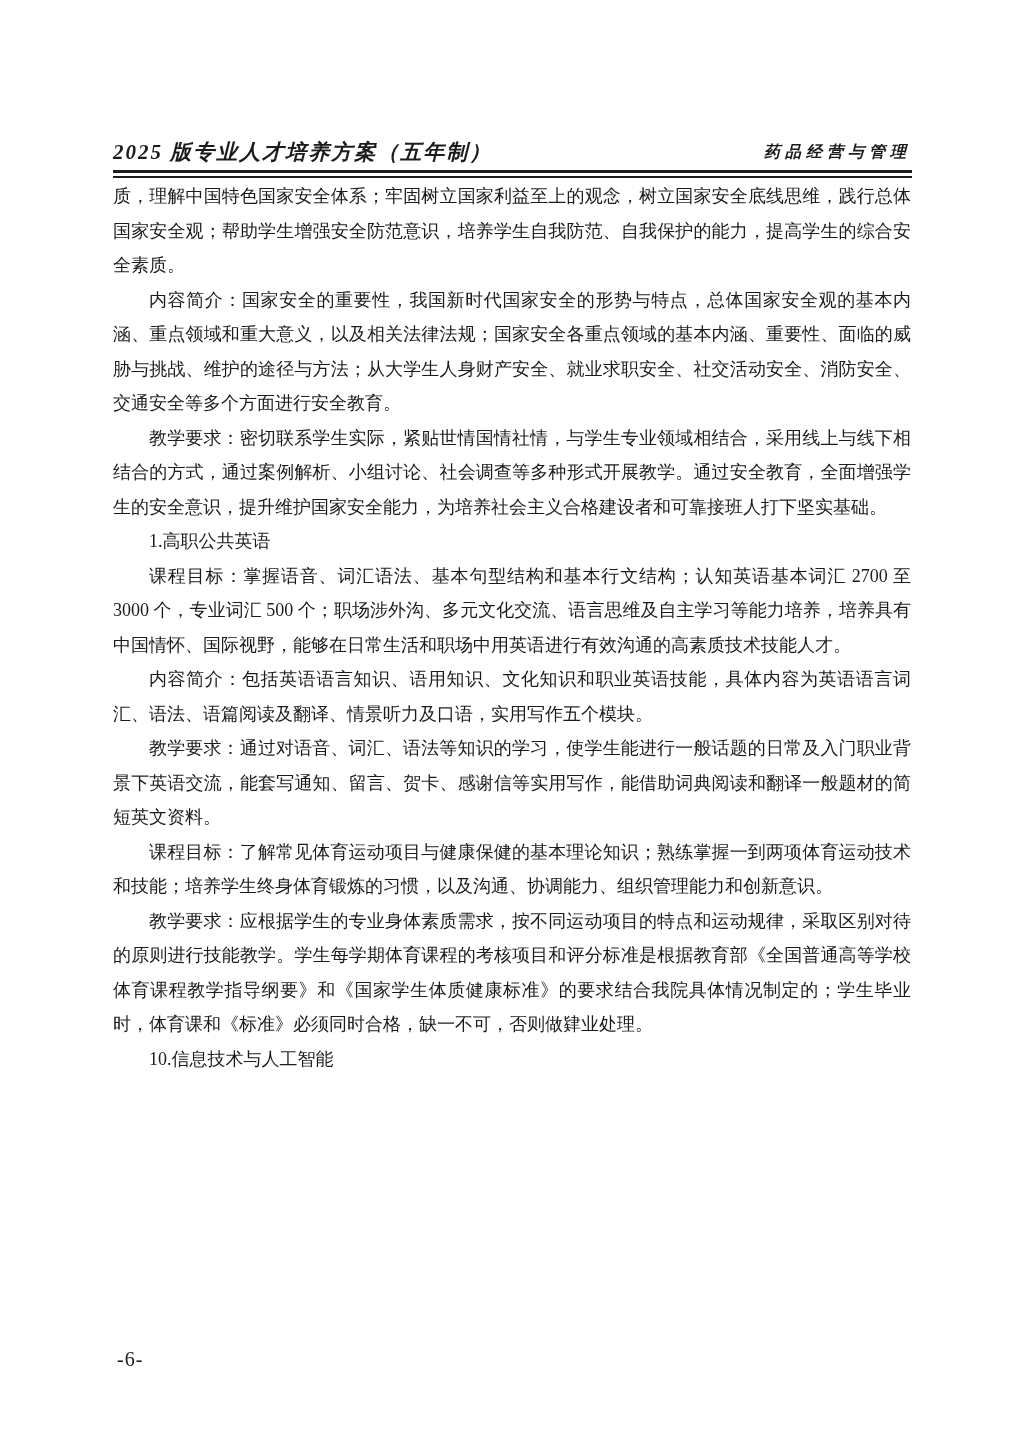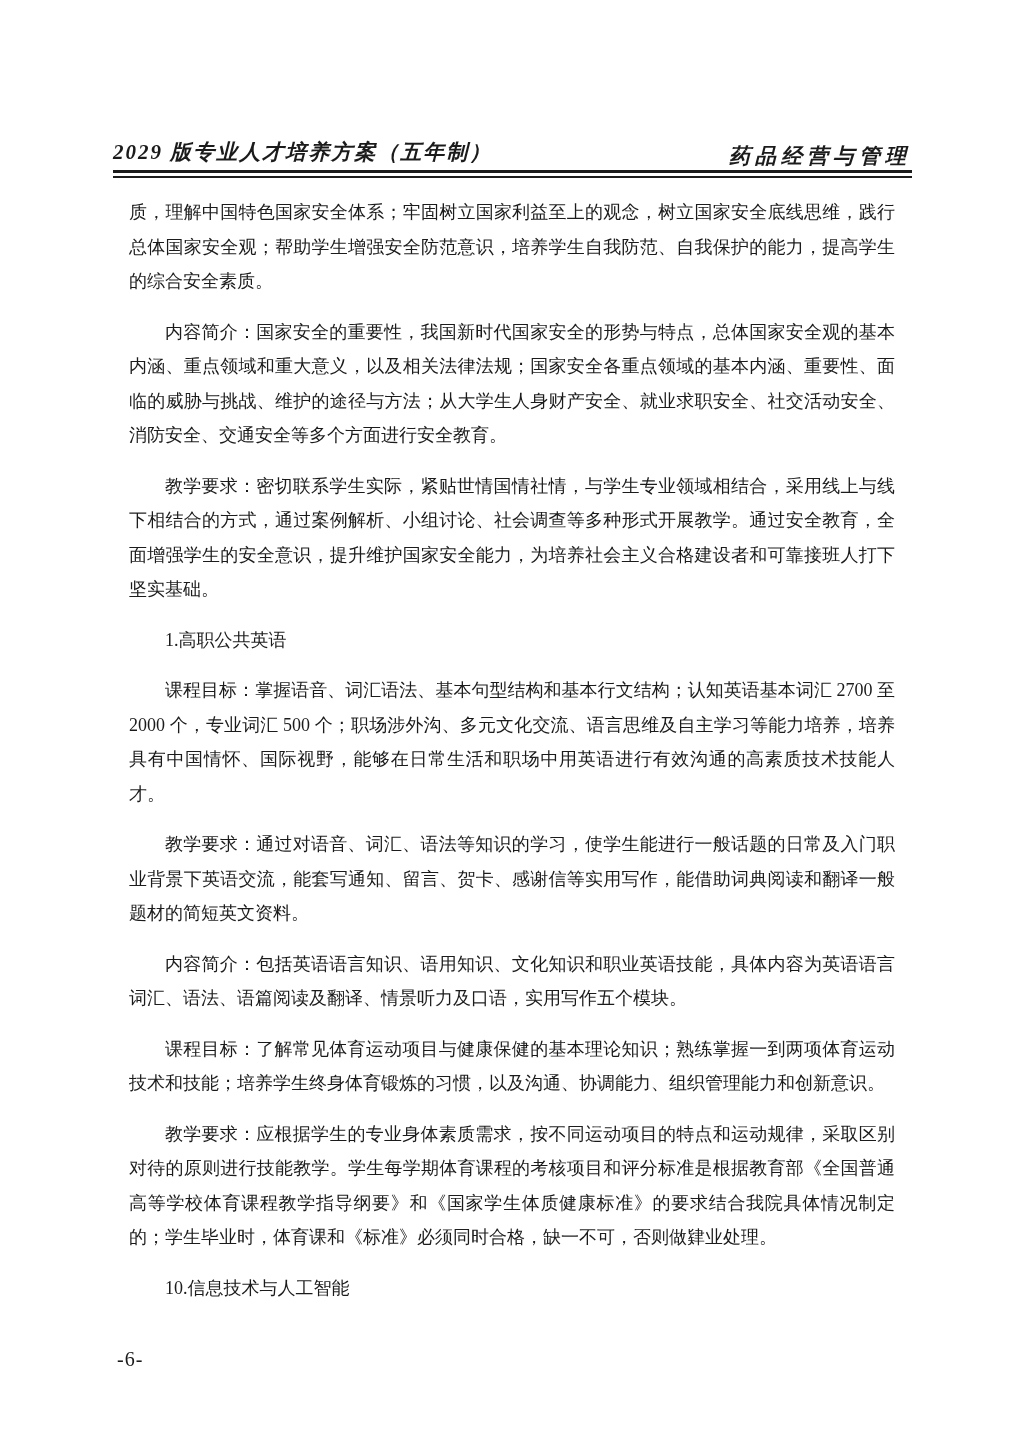--- a/index.html
+++ b/index.html
@@ -19,21 +19,21 @@
     font-size: 21px;
     font-weight: bold;
     font-style: italic;
     letter-spacing: 2px;
     white-space: nowrap;
   }
   .header-right {
     position: absolute;
     right: 113px;
     top: 142px;
-    font-size: 21px;
+    font-size: 16px;
     font-weight: bold;
     font-style: italic;
     letter-spacing: 5px;
     white-space: nowrap;
   }
   .header-rule {
     position: absolute;
     left: 113px;
     right: 112px;
     top: 170px;
@@ -44,52 +44,52 @@
   .content {
     position: absolute;
     left: 113px;
     top: 179px;
     width: 798px;
     font-size: 18px;
     line-height: 34.5px;
     text-align: justify;
   }
   .content p {
-    margin: 16px;
+    margin: 0;
     padding: 0;
     text-indent: 2em;
   }
   .content p.noindent { text-indent: 0; }
   .footer-pagenum {
     position: absolute;
     left: 117px;
     top: 1348px;
     font-size: 20px;
     letter-spacing: 1px;
   }
 </style>
 </head>
 <body>
 
 <div class="page">
 
-  <div class="header-left">2029 版专业人才培养方案（五年制）</div>
+  <div class="header-left">2025 版专业人才培养方案（五年制）</div>
 
   <div class="header-right">药品经营与管理</div>
 
   <div class="header-rule"></div>
 
   <div class="content">
     <p class="noindent">质，理解中国特色国家安全体系；牢固树立国家利益至上的观念，树立国家安全底线思维，践行总体国家安全观；帮助学生增强安全防范意识，培养学生自我防范、自我保护的能力，提高学生的综合安全素质。</p>
     <p>内容简介：国家安全的重要性，我国新时代国家安全的形势与特点，总体国家安全观的基本内涵、重点领域和重大意义，以及相关法律法规；国家安全各重点领域的基本内涵、重要性、面临的威胁与挑战、维护的途径与方法；从大学生人身财产安全、就业求职安全、社交活动安全、消防安全、交通安全等多个方面进行安全教育。</p>
     <p>教学要求：密切联系学生实际，紧贴世情国情社情，与学生专业领域相结合，采用线上与线下相结合的方式，通过案例解析、小组讨论、社会调查等多种形式开展教学。通过安全教育，全面增强学生的安全意识，提升维护国家安全能力，为培养社会主义合格建设者和可靠接班人打下坚实基础。</p>
     <p>1.高职公共英语</p>
-    <p>课程目标：掌握语音、词汇语法、基本句型结构和基本行文结构；认知英语基本词汇 2700 至 2000 个，专业词汇 500 个；职场涉外沟、多元文化交流、语言思维及自主学习等能力培养，培养具有中国情怀、国际视野，能够在日常生活和职场中用英语进行有效沟通的高素质技术技能人才。</p>
+    <p>课程目标：掌握语音、词汇语法、基本句型结构和基本行文结构；认知英语基本词汇 2700 至 3000 个，专业词汇 500 个；职场涉外沟、多元文化交流、语言思维及自主学习等能力培养，培养具有中国情怀、国际视野，能够在日常生活和职场中用英语进行有效沟通的高素质技术技能人才。</p>
+    <p>内容简介：包括英语语言知识、语用知识、文化知识和职业英语技能，具体内容为英语语言词汇、语法、语篇阅读及翻译、情景听力及口语，实用写作五个模块。</p>
     <p>教学要求：通过对语音、词汇、语法等知识的学习，使学生能进行一般话题的日常及入门职业背景下英语交流，能套写通知、留言、贺卡、感谢信等实用写作，能借助词典阅读和翻译一般题材的简短英文资料。</p>
-    <p>内容简介：包括英语语言知识、语用知识、文化知识和职业英语技能，具体内容为英语语言词汇、语法、语篇阅读及翻译、情景听力及口语，实用写作五个模块。</p>
     <p>课程目标：了解常见体育运动项目与健康保健的基本理论知识；熟练掌握一到两项体育运动技术和技能；培养学生终身体育锻炼的习惯，以及沟通、协调能力、组织管理能力和创新意识。</p>
     <p>教学要求：应根据学生的专业身体素质需求，按不同运动项目的特点和运动规律，采取区别对待的原则进行技能教学。学生每学期体育课程的考核项目和评分标准是根据教育部《全国普通高等学校体育课程教学指导纲要》和《国家学生体质健康标准》的要求结合我院具体情况制定的；学生毕业时，体育课和《标准》必须同时合格，缺一不可，否则做肄业处理。</p>
     <p>10.信息技术与人工智能</p>
   </div>
 
   <div class="footer-pagenum">-6-</div>
 
 </div>
 
 </body></html>

